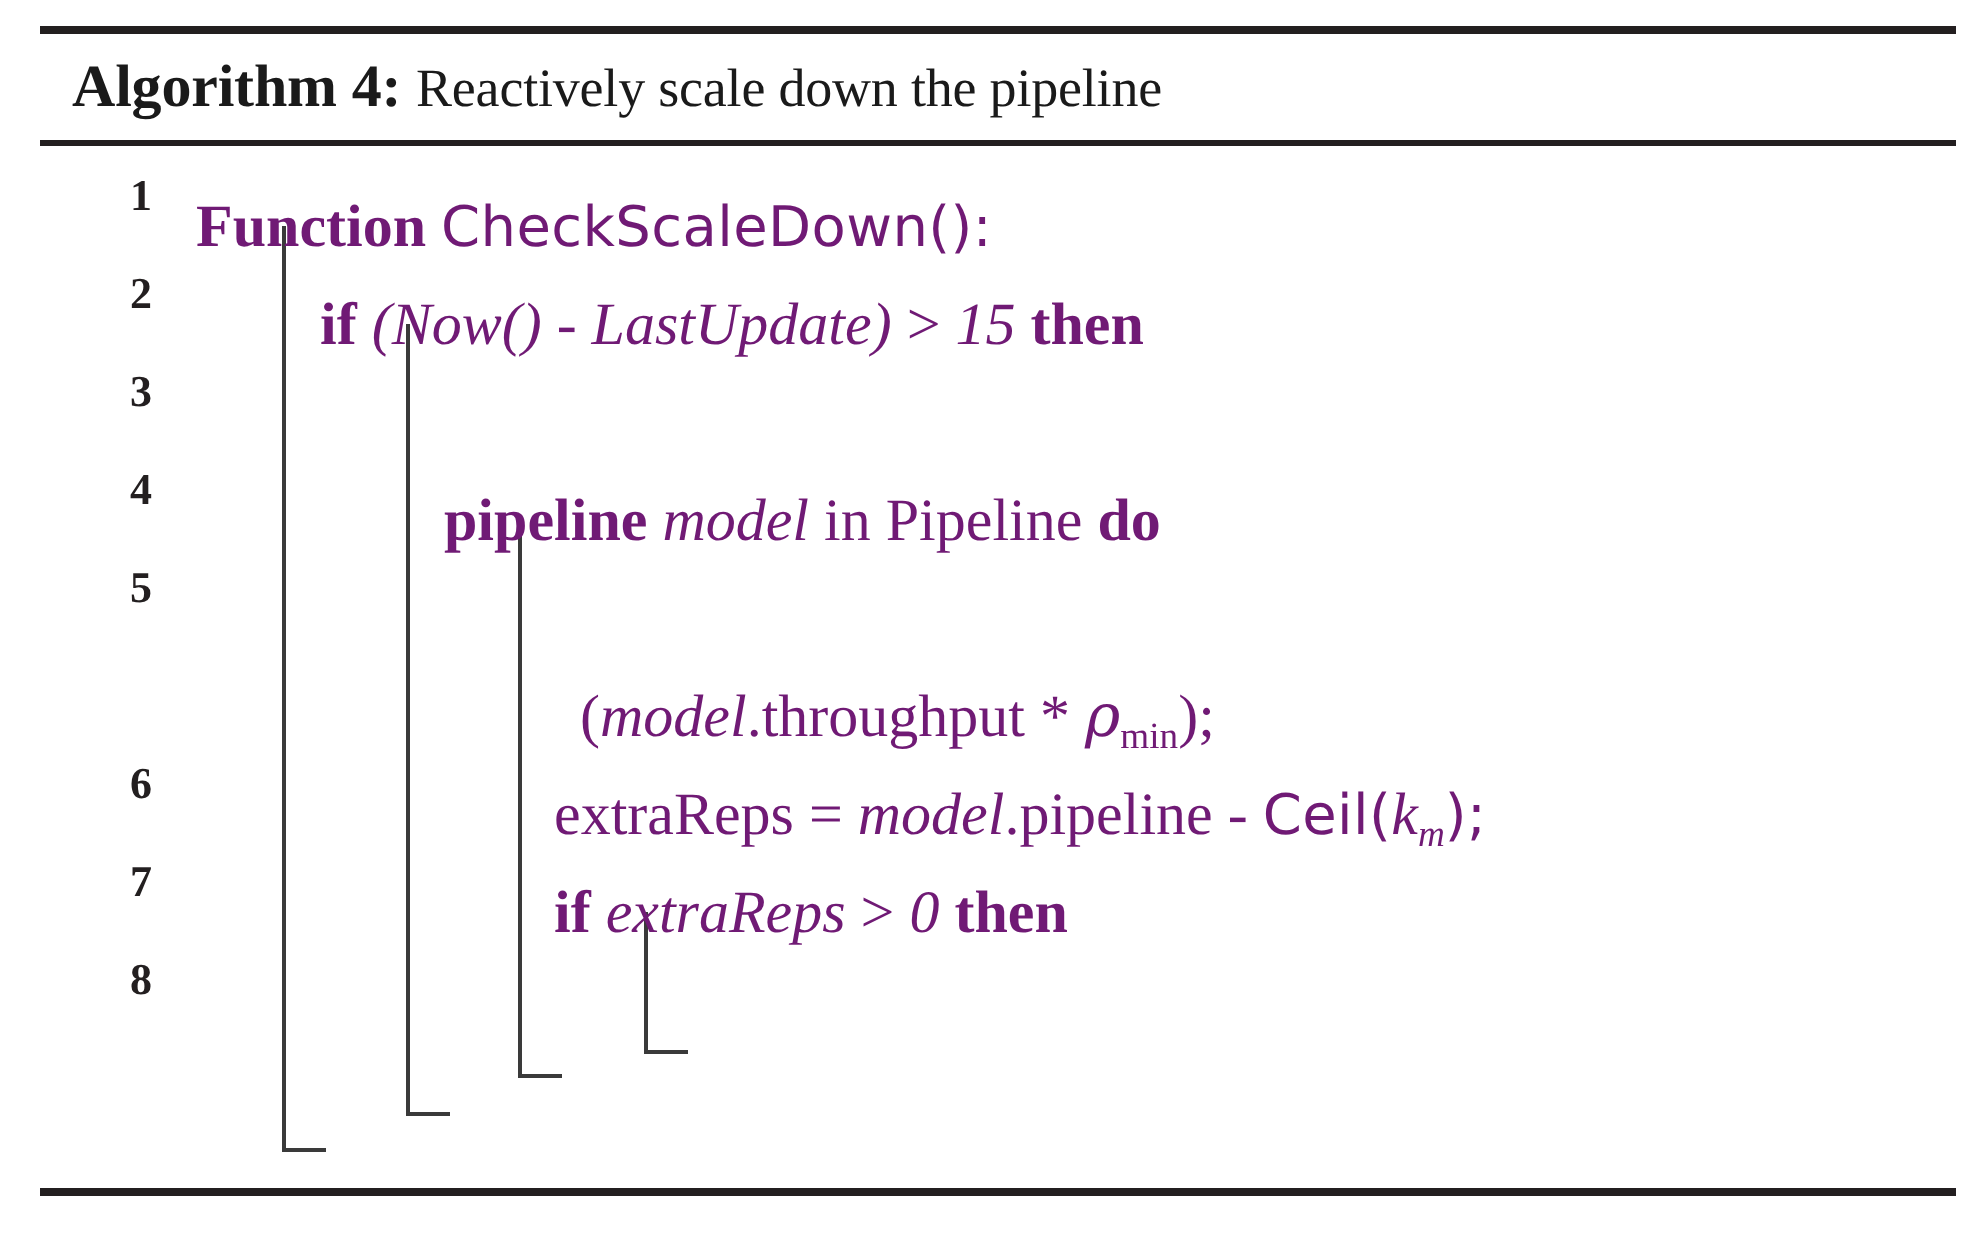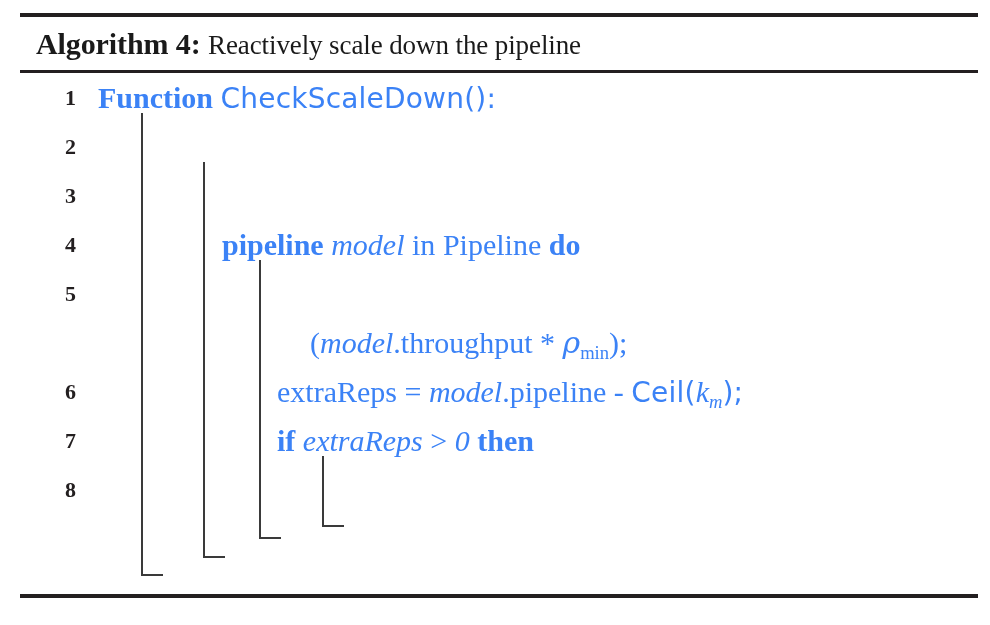--- a/index.html
+++ b/index.html
@@ -76,33 +76,33 @@
     width: 56px;
     text-align: right;
     font-weight: bold;
     font-size: 22px;
     line-height: 49px;
     color: #231f20;
   }
 
   .code-text {
     position: absolute;
-    top: 0;
+    top: 16px;
     white-space: nowrap;
     font-size: 30px;
     line-height: 49px;
-    color: #3b82f6;
+    color: #701a75;
   }
 
   
   .ind0 { left: 78px; }
   .ind1 { left: 140px; }
   .ind2 { left: 202px; }
   .ind3 { left: 257px; }
-  .ind3w { left: 270px; margin-left: 20px; }
+  .ind3w { left: 270px; }
   .ind4 { left: 320px; }
 
   
   .kw   { font-weight: bold; }
   .it   { font-style: italic; }
   .mono {
     font-family: "DejaVu Sans", "Liberation Sans", sans-serif;
     font-size: 28px;
     letter-spacing: 0.2px;
   }
@@ -152,20 +152,21 @@
 
     <div class="guide" style="left:302px; top:383px; height:69px;"></div>
 
     <div class="code-row" style="top:0px;">
       <span class="lineno">1</span>
       <span class="code-text ind0"><span class="kw">Function</span> <span class="mono">CheckScaleDown():</span></span>
     </div>
 
     <div class="code-row" style="top:49px;">
       <span class="lineno">2</span>
+      <span class="code-text ind1"><span class="kw">if</span> <span class="it">(Now() - LastUpdate)</span> <span class="op">&gt;</span> <span class="it">15</span> <span class="kw">then</span></span>
     </div>
 
     <div class="code-row" style="top:98px;">
       <span class="lineno">3</span>
     </div>
 
     <div class="code-row" style="top:147px;">
       <span class="lineno">4</span>
       <span class="code-text ind2"><span class="kw">pipeline</span> <span class="it">model</span> <span class="rm">in</span> <span class="rm">Pipeline</span> <span class="kw">do</span></span>
     </div>

